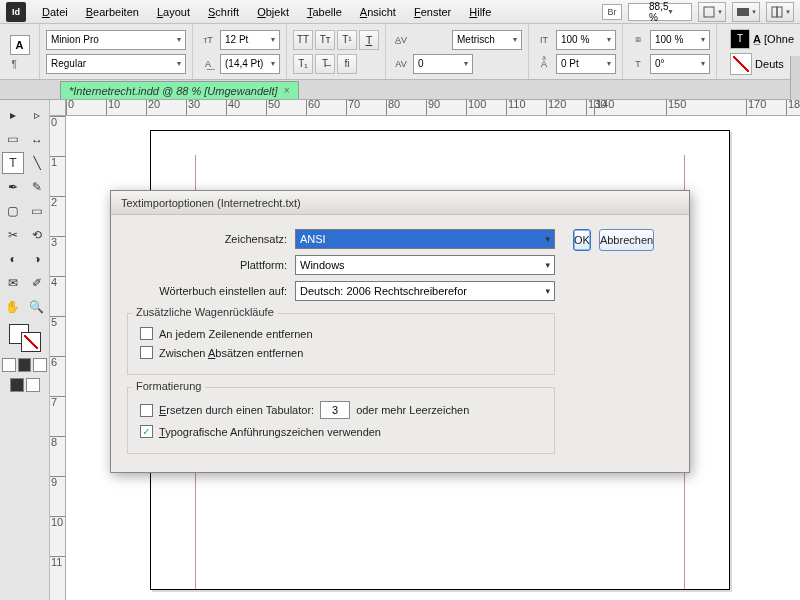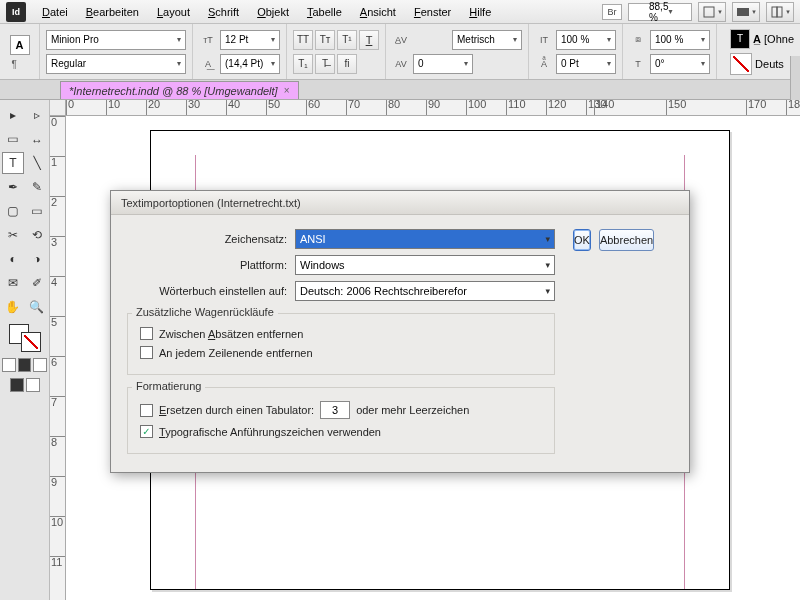--- a/index.html
+++ b/index.html
@@ -31,21 +31,21 @@
 .iconrow { display: flex; gap: 2px; }
 .iconbtn { width: 20px; height: 20px; border: 1px solid #bbb; background: linear-gradient(#fafafa,#e6e6e6); display: flex; align-items: center; justify-content: center; font-size: 10px; color: #333; }
 .lblpair { display: flex; align-items: center; gap: 3px; }
 .lblpair .lbl { width: 18px; font-size: 9px; color: #555; text-align: center; }
 .redslash { width: 22px; height: 22px; border: 1px solid #aaa; background: #fff; position: relative; }
 .redslash::after { content: ""; position: absolute; left: 2px; top: 2px; right: 2px; bottom: 2px; background: linear-gradient(to top right, transparent 45%, #d00 45%, #d00 55%, transparent 55%); }
 .trailing { display: flex; align-items: center; gap: 6px; padding: 0 6px; margin-left: auto; }
 
 
 .doctab-strip { height: 20px; background: #d8d8d8; border-bottom: 1px solid #aaa; display: flex; align-items: flex-end; padding-left: 60px; }
-.doctab { height: 18px; background: #f0abfc; border: 1px solid #999; border-bottom: none; padding: 2px 8px; font-size: 10px; font-style: italic; color: #333; display: flex; align-items: center; gap: 6px; margin-top: 24px; }
+.doctab { height: 18px; background: #86efac; border: 1px solid #999; border-bottom: none; padding: 2px 8px; font-size: 10px; font-style: italic; color: #333; display: flex; align-items: center; gap: 6px; margin-top: 24px; }
 .doctab .x { font-style: normal; color: #666; font-size: 10px; }
 
 
 .workspace { position: absolute; top: 100px; left: 0; right: 0; bottom: 0; background: #fff; display: flex; }
 .toolbox { width: 50px; background: #e5e5e5; border-right: 1px solid #bbb; padding: 4px 2px; }
 .toolbox .tgrid { display: grid; grid-template-columns: 1fr 1fr; gap: 2px; }
 .toolbox .tool { width: 22px; height: 22px; border: 1px solid transparent; display: flex; align-items: center; justify-content: center; font-size: 12px; color: #333; }
 .toolbox .tool.sel { background: #fff; border: 1px solid #888; }
 .toolbox .swatchpair { position: relative; width: 32px; height: 28px; margin: 6px auto; }
 .toolbox .swatch-f { position: absolute; width: 20px; height: 20px; background: #fff; border: 1px solid #333; top: 0; left: 0; }
@@ -303,25 +303,25 @@
         <div class="formlabel">Plattform:</div>
         <div class="dd">Windows</div>
         <div class="formlabel">Wörterbuch einstellen auf:</div>
         <div class="dd">Deutsch: 2006 Rechtschreiberefor</div>
       </div>
 
       <div class="group">
         <div class="legend">Zusätzliche Wagenrückläufe</div>
         <div class="chkrow">
           <span class="chk"></span>
-          <span>Zwischen <u>A</u>bsätzen entfernen</span>
+          <span>An <u>j</u>edem Zeilenende entfernen</span>
         </div>
         <div class="chkrow">
           <span class="chk"></span>
-          <span>An <u>j</u>edem Zeilenende entfernen</span>
+          <span>Zwischen <u>A</u>bsätzen entfernen</span>
         </div>
       </div>
 
       <div class="group">
         <div class="legend">Formatierung</div>
         <div class="chkrow">
           <span class="chk"></span>
           <span><u>E</u>rsetzen durch einen Tabulator:</span>
           <input class="numbox" value="3" style="">
           <span>oder mehr Leerzeichen</span>

